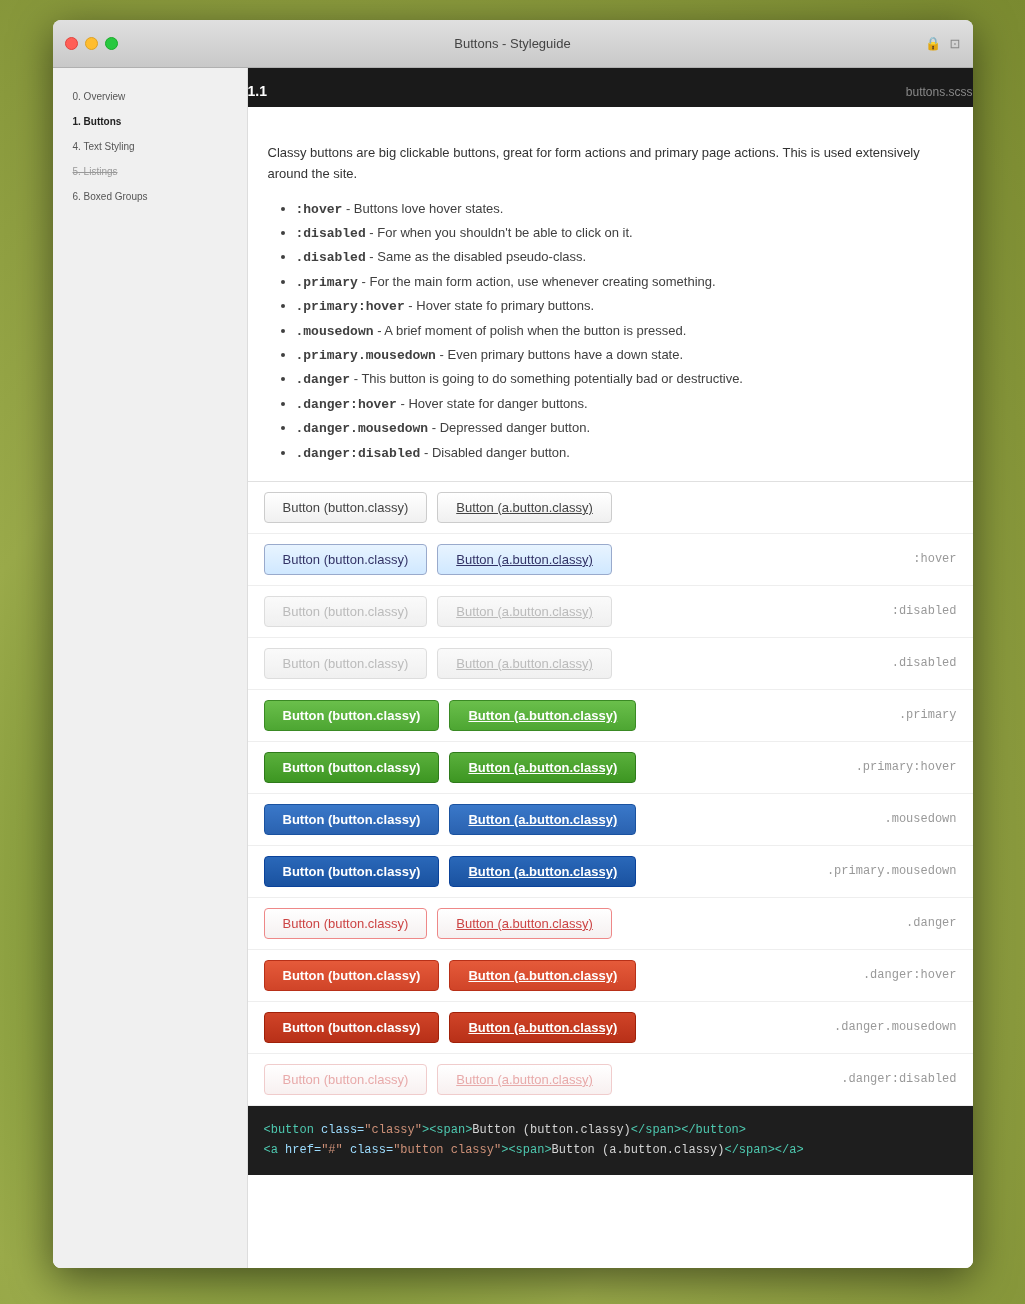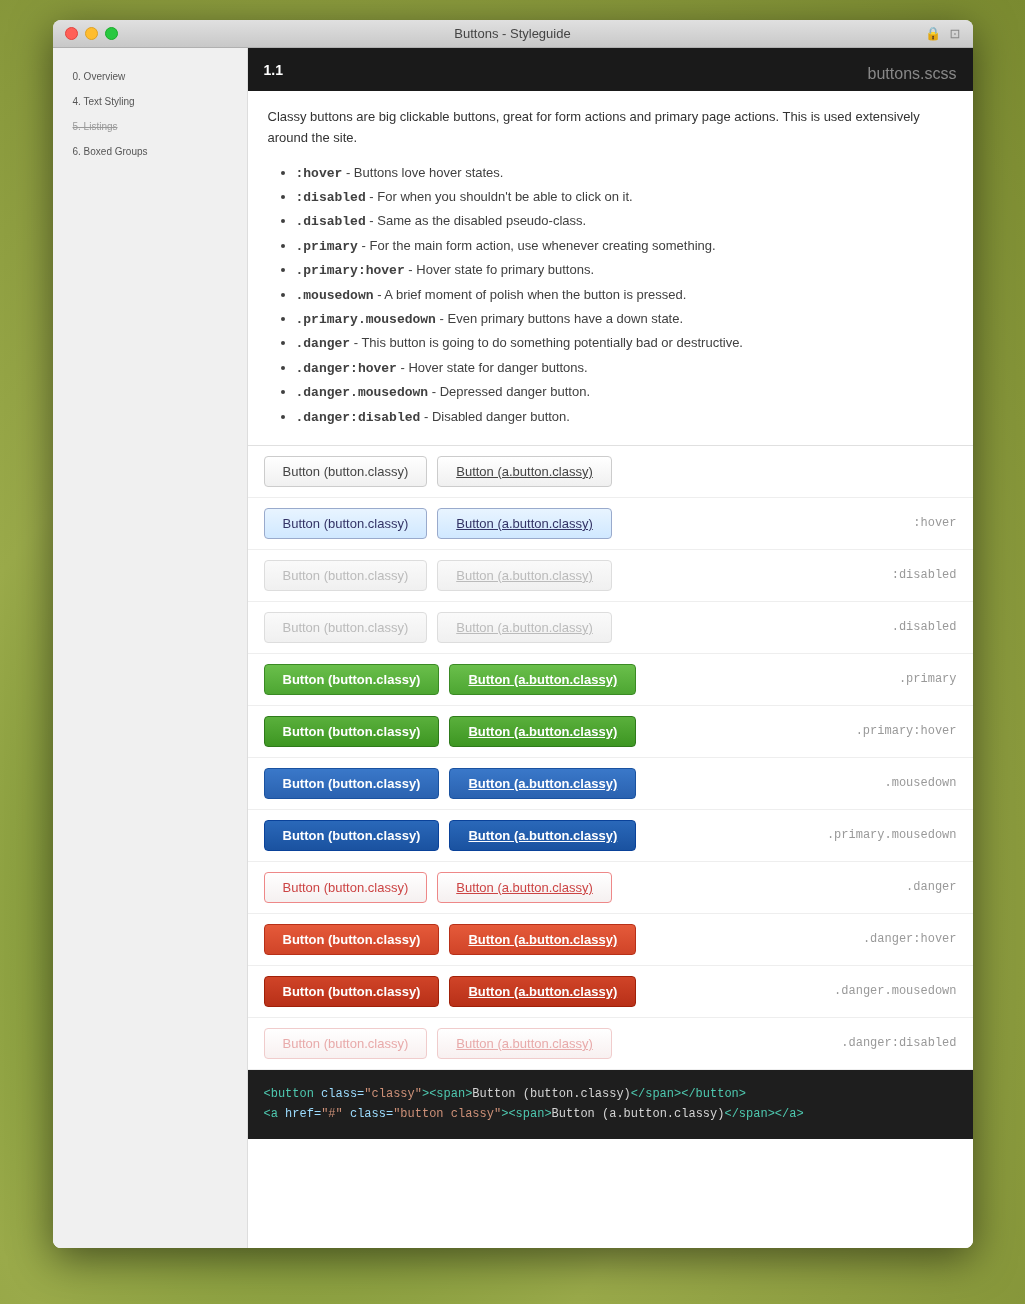--- a/index.html
+++ b/index.html
@@ -15,21 +15,21 @@
     }
     .window {
       width: 920px;
       background: #e8e8e8;
       border-radius: 8px;
       box-shadow: 0 10px 40px rgba(0,0,0,0.5);
       overflow: hidden;
     }
     .titlebar {
       background: linear-gradient(to bottom, #e0e0e0, #c8c8c8);
-      height: 28px;
+      height: 48px;
       display: flex;
       align-items: center;
       padding: 8px 12px;
       border-bottom: 1px solid #b0b0b0;
       position: relative;
       gap: 7px;
     }
     .titlebar-buttons {
       display: flex;
       gap: 7px;
@@ -85,31 +85,32 @@
       color: #999;
     }
     .main-content {
       flex: 1;
       padding: 0;
       background: #fff;
     }
     .section-header {
       background: #1a1a1a;
       color: #fff;
-      padding: 8px 16px;
+      padding: 8px 0;
       display: flex;
       justify-content: space-between;
-      align-items: center;
+      align-items: flex-end;
       font-size: 13px;
     }
     .section-number { font-weight: bold; font-size: 14px; }
-    .section-file { color: #888; font-size: 16px; margin-top: 9px; }
+    .section-file { color: #888; font-size: 12px; margin-top: 9px; }
     .description-area {
       padding: 16px 20px;
       border-bottom: 1px solid #e0e0e0;
+      margin-top: 20px;
     }
     .description-text {
       font-size: 13px;
       color: #333;
       line-height: 1.6;
       margin-bottom: 12px;
     }
     .bullet-list {
       list-style: disc;
       padding-left: 28px;
@@ -244,20 +245,21 @@
     <div class="titlebar-icons">
       <span style="font-size:13px;color:#888;">🔒</span>
       <span style="font-size:13px;color:#888;">⊡</span>
     </div>
   </div>
 
   <div class="app-body">
 
     <div class="sidebar">
       <div class="sidebar-item">0. Overview</div>
+      <div class="sidebar-item active">1. Buttons</div>
       <div class="sidebar-item">4. Text Styling</div>
       <div class="sidebar-item strikethrough">5. Listings</div>
       <div class="sidebar-item">6. Boxed Groups</div>
     </div>
 
     <div class="main-content">
 
       <div class="section-header">
         <span class="section-number">1.1</span>
         <span class="section-file">buttons.scss</span>

